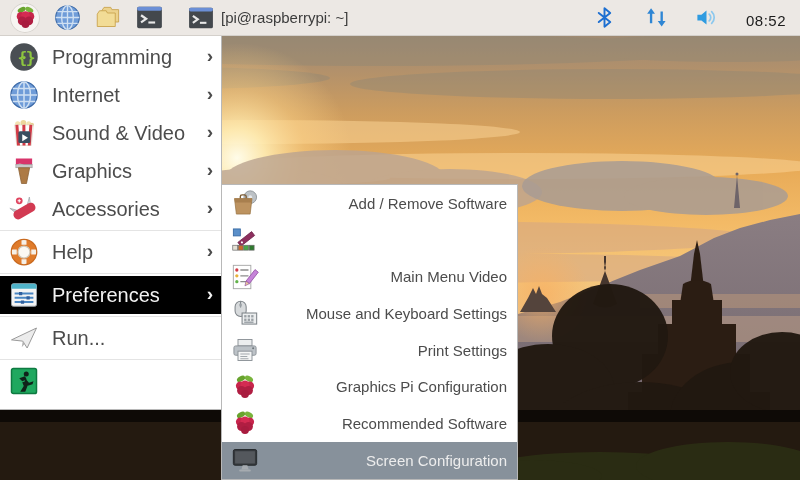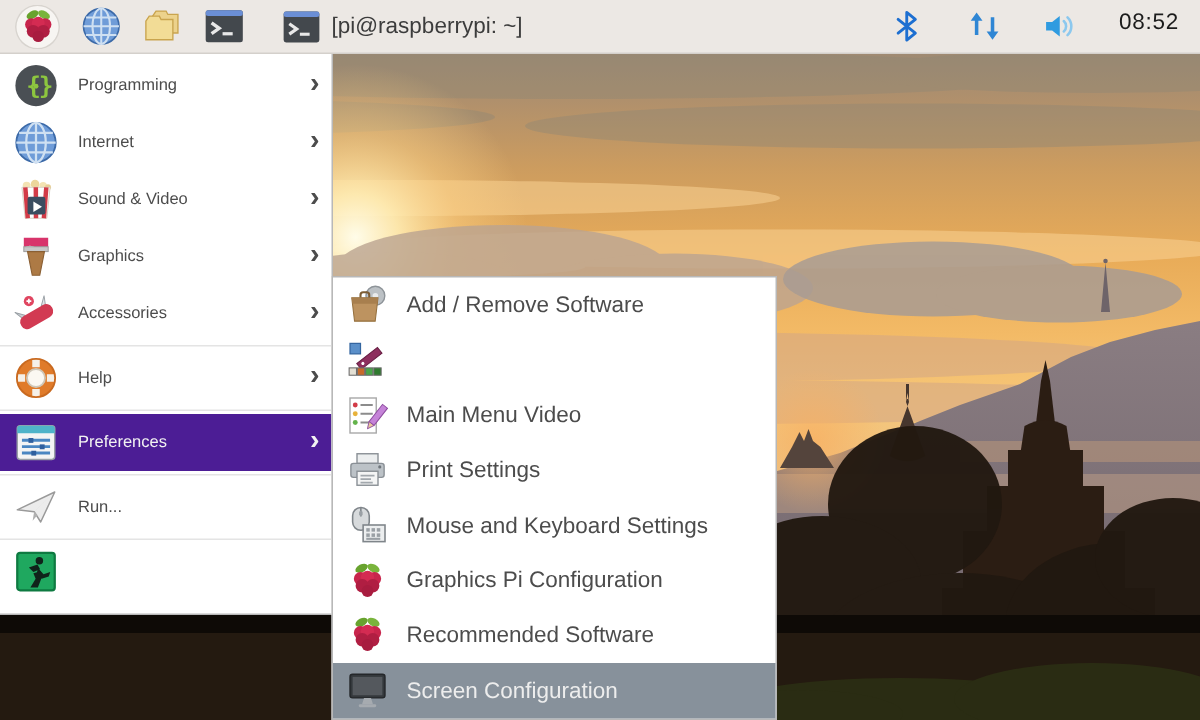--- a/index.html
+++ b/index.html
@@ -14,41 +14,41 @@
   .taskbar { position:absolute; left:0; top:0; width:800px; height:36px;
     background:#ece8e4; border-bottom:1px solid #d4d0cb;
     display:flex; align-items:center; padding:0 10px; z-index:5; }
   .tb-left { display:flex; align-items:center; gap:13px; }
   .launcher { width:28px; height:28px; display:flex; align-items:center; justify-content:center; cursor:pointer; }
   .launcher svg { width:27px; height:27px; }
   .menu-btn { width:30px; height:30px; background:#f7f5f2; border-radius:50%; box-shadow:0 0 0 1px #d8d4cf inset; }
   .task-button { display:flex; align-items:center; gap:7px; margin-left:6px; padding:2px 6px; cursor:pointer; }
   .task-button svg { width:26px; height:26px; }
   .task-label { font-size:15px; color:#3c3c3c; }
-  .tb-right { margin-left:auto; display:flex; align-items:flex-start; gap:28px; padding-right:4px; }
+  .tb-right { margin-left:auto; display:flex; align-items:flex-end; gap:28px; padding-right:4px; }
   .tray-icon { width:23px; height:23px; display:flex; align-items:center; justify-content:center; cursor:pointer; }
   .tray-icon svg { width:23px; height:23px; }
   .clock { font-size:15px; color:#1c1c1c; letter-spacing:.5px; cursor:pointer; }
 
   
   .menu-panel { position:absolute; left:0; top:36px; width:222px; height:374px;
     background:#ffffff; border-right:1px solid #b8b8b8; border-bottom:1px solid #b8b8b8;
     padding-top:2px; z-index:3; }
   .menu-row { height:38px; display:flex; align-items:center; padding:0 8px 0 9px; gap:13px; cursor:pointer; }
   .menu-row .mi { width:30px; height:30px; flex:0 0 30px; }
-  .menu-row .label { flex:1; font-size:11px; color:#4c4c4c; white-space:nowrap; }
+  .menu-row .label { flex:1; font-size:20px; color:#4c4c4c; white-space:nowrap; }
   .menu-row .chev { font-size:19px; font-weight:700; color:#4c4c4c; line-height:1; padding-bottom:3px; }
-  .menu-row.selected { background:#4c1d95; }
+  .menu-row.selected { background:#000000; }
   .menu-row.selected .label, .menu-row.selected .chev { color:#f2f2f2; }
   .menu-sep { height:1px; background:#e4e4e4; margin:2px 0; }
 
   
   .submenu-panel { position:absolute; left:221px; top:184px; width:297px; height:296px;
     background:#ffffff; border:1px solid #b8b8b8; z-index:4; }
-  .sub-row { height:36.7px; display:flex; align-items:center; padding:0 10px 0 9px; gap:12px; cursor:pointer; }
+  .sub-row { height:36.7px; display:flex; align-items:center; padding:0 10px 0 9px; gap:12px; cursor:pointer;text-align:right; }
   .sub-row .mi { width:28px; height:28px; flex:0 0 28px; }
   .sub-row .label { flex:1; font-size:15px; color:#4c4c4c; white-space:nowrap; }
   .sub-row.hover { background:#87919b; }
   .sub-row.hover .label { color:#ededed; }
 </style>
 </head>
 <body>
 
 <div class="screen">
 
@@ -392,50 +392,50 @@
         <g transform="rotate(38 17 13)">
           <rect x="15.3" y="5" width="3.6" height="12.5" fill="#c583d8" stroke="#8e4da0" stroke-width=".6"></rect>
           <path d="M15.3 17.5l1.8 3.8 1.8-3.8z" fill="#e9c99b" stroke="#8e4da0" stroke-width=".5"></path>
         </g>
       </svg>
       <span class="label">Main Menu Video</span>
     </div>
 
     <div class="sub-row">
       <svg class="mi" viewBox="0 0 24 24">
-        <rect x="6" y="3" width="12" height="5.5" fill="#eceeef" stroke="#8a9096" stroke-width=".8"></rect>
-        <rect x="2.5" y="8.5" width="19" height="8" rx="1.5" fill="#bcc2c7" stroke="#8a9096" stroke-width=".8"></rect>
-        <circle cx="19" cy="10.5" r=".9" fill="#6f767c"></circle>
-        <rect x="6" y="13" width="12" height="8" fill="#f4f5f5" stroke="#8a9096" stroke-width=".8"></rect>
-        <path d="M8 15.5h8 M8 17.5h6 M8 19.5h7" stroke="#a2a8ad" stroke-width=".9"></path>
-      </svg>
-      <span class="label">Print Settings</span>
-    </div>
-
-    <div class="sub-row">
-      <svg class="mi" viewBox="0 0 24 24">
         <rect x="3.5" y="2" width="9.5" height="13" rx="4.7" fill="#d7dadc" stroke="#7f858a" stroke-width=".9"></rect>
         <path d="M8.2 2v5.2" stroke="#7f858a" stroke-width=".9"></path>
         <rect x="7.2" y="3.8" width="2" height="3" rx="1" fill="#9aa0a5"></rect>
         <rect x="9.5" y="12" width="12.5" height="9.5" fill="#eceeef" stroke="#7f858a" stroke-width=".9"></rect>
         <g fill="#9aa0a5">
           <rect x="11.3" y="13.8" width="2" height="2"></rect>
             <rect x="14.3" y="13.8" width="2" height="2"></rect>
           <rect x="17.3" y="13.8" width="2" height="2"></rect>
             <rect x="11.3" y="16.8" width="2" height="2"></rect>
           <rect x="14.3" y="16.8" width="2" height="2"></rect>
             <rect x="17.3" y="16.8" width="2" height="2"></rect>
           <rect x="11.3" y="19.3" width="8" height="1.2"></rect>
         </g>
       </svg>
       <span class="label">Mouse and Keyboard Settings</span>
     </div>
 
     <div class="sub-row">
       <svg class="mi" viewBox="0 0 24 24">
+        <rect x="6" y="3" width="12" height="5.5" fill="#eceeef" stroke="#8a9096" stroke-width=".8"></rect>
+        <rect x="2.5" y="8.5" width="19" height="8" rx="1.5" fill="#bcc2c7" stroke="#8a9096" stroke-width=".8"></rect>
+        <circle cx="19" cy="10.5" r=".9" fill="#6f767c"></circle>
+        <rect x="6" y="13" width="12" height="8" fill="#f4f5f5" stroke="#8a9096" stroke-width=".8"></rect>
+        <path d="M8 15.5h8 M8 17.5h6 M8 19.5h7" stroke="#a2a8ad" stroke-width=".9"></path>
+      </svg>
+      <span class="label">Print Settings</span>
+    </div>
+
+    <div class="sub-row">
+      <svg class="mi" viewBox="0 0 24 24">
         <ellipse cx="8.6" cy="5" rx="3.8" ry="2.2" fill="#68a32e" transform="rotate(-28 8.6 5)"></ellipse>
         <ellipse cx="15.4" cy="5" rx="3.8" ry="2.2" fill="#79b43c" transform="rotate(28 15.4 5)"></ellipse>
         <circle cx="8" cy="11" r="3.8" fill="#c8254c"></circle>
           <circle cx="16" cy="11" r="3.8" fill="#c8254c"></circle>
         <circle cx="12" cy="10.2" r="3.8" fill="#d42b52"></circle>
         <circle cx="9" cy="15" r="3.8" fill="#b01e42"></circle>
           <circle cx="15" cy="15" r="3.8" fill="#b01e42"></circle>
         <circle cx="12" cy="18" r="3.4" fill="#a81c3f"></circle>
       </svg>
       <span class="label">Graphics Pi Configuration</span>

